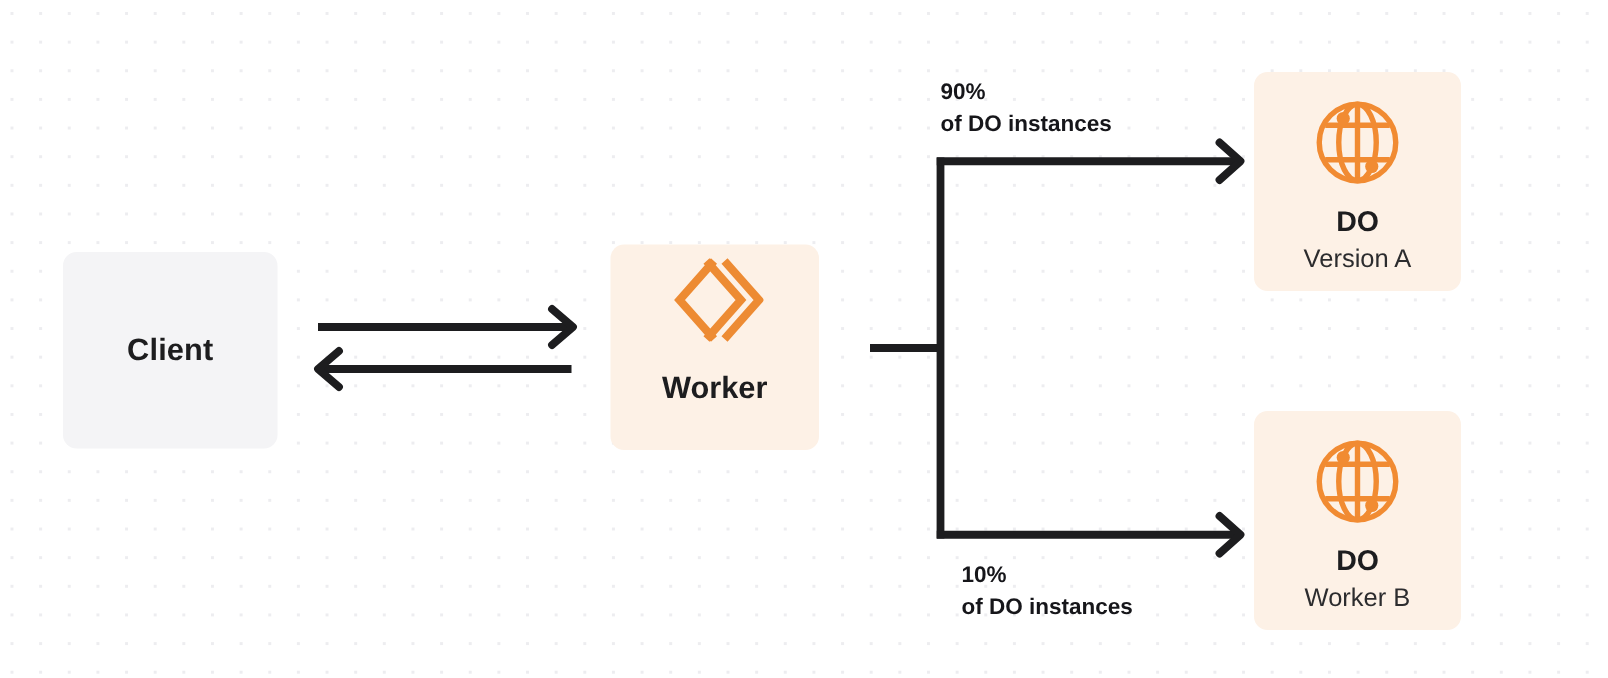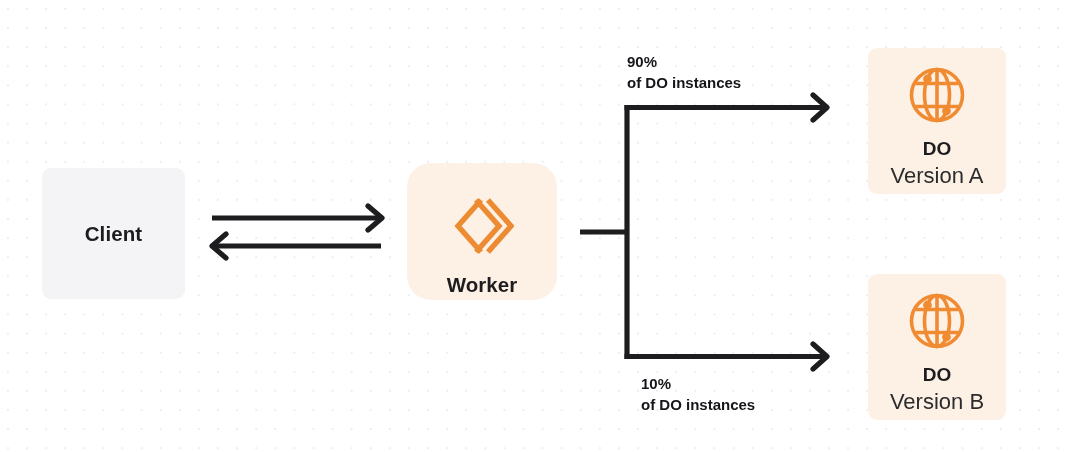--- a/index.html
+++ b/index.html
@@ -47,54 +47,53 @@
   .node-client .node-title {
     font-size: 20.5px;
     font-weight: 700;
     color: #1d1d1f;
     letter-spacing: 0.1px;
   }
 
   .node-worker {
     left: 407px;
     top: 163px;
-    width: 150px;
+    width: 139px;
     height: 137px;
     background: #fdf1e6;
     justify-content: flex-start;
-    padding-top: 32px;
-    border-radius: 24px;
+    padding-top: 6px;
   }
   .node-worker .node-title {
     font-size: 20.5px;
     font-weight: 700;
     color: #1d1d1f;
     margin-top: 16px;
   }
 
   .node-do {
-    left: 868px;
+    left: 836px;
     width: 138px;
     height: 146px;
     background: #fdf1e6;
     justify-content: flex-start;
     padding-top: 17px;
   }
   .node-do-a { top: 48px; }
   .node-do-b { top: 274px; }
 
   .node-do .node-title {
     font-size: 19px;
     font-weight: 700;
     color: #1d1d1f;
     margin-top: 14px;
     line-height: 1.1;
   }
   .node-do .node-subtitle {
-    font-size: 22px;
+    font-size: 17px;
     font-weight: 400;
     color: #2c2c2e;
     margin-top: 3px;
     line-height: 1.15;
   }
 
   
   .icon-wrap {
     display: block;
     line-height: 0;
@@ -217,21 +216,21 @@
           <line x1="8.5" y1="18.5" x2="51.5" y2="18.5"></line>
           <line x1="8.5" y1="41.5" x2="51.5" y2="41.5"></line>
           <line x1="20.5" y1="18.5" x2="20.5" y2="12"></line>
           <line x1="39.5" y1="41.5" x2="39.5" y2="48"></line>
         </g>
         <circle cx="20.5" cy="14" r="4.4" fill="#f18b32"></circle>
         <circle cx="39.5" cy="46" r="4.4" fill="#f18b32"></circle>
       </svg>
     </span>
     <div class="node-title">DO</div>
-    <div class="node-subtitle">Version B</div>
+    <div class="node-subtitle">Worker B</div>
   </div>
 
   <div class="edge-label edge-label-top">
     <span class="pct">90%</span>
     <span class="sub">of DO instances</span>
   </div>
 
   <div class="edge-label edge-label-bottom">
     <span class="pct">10%</span>
     <span class="sub">of DO instances</span>

